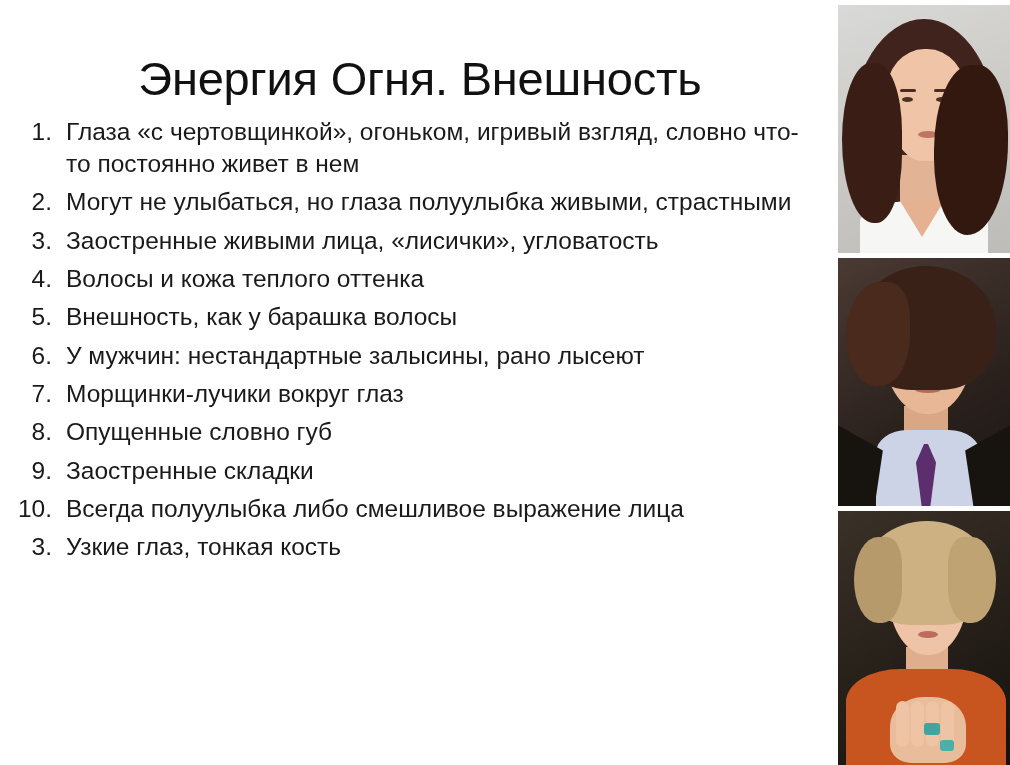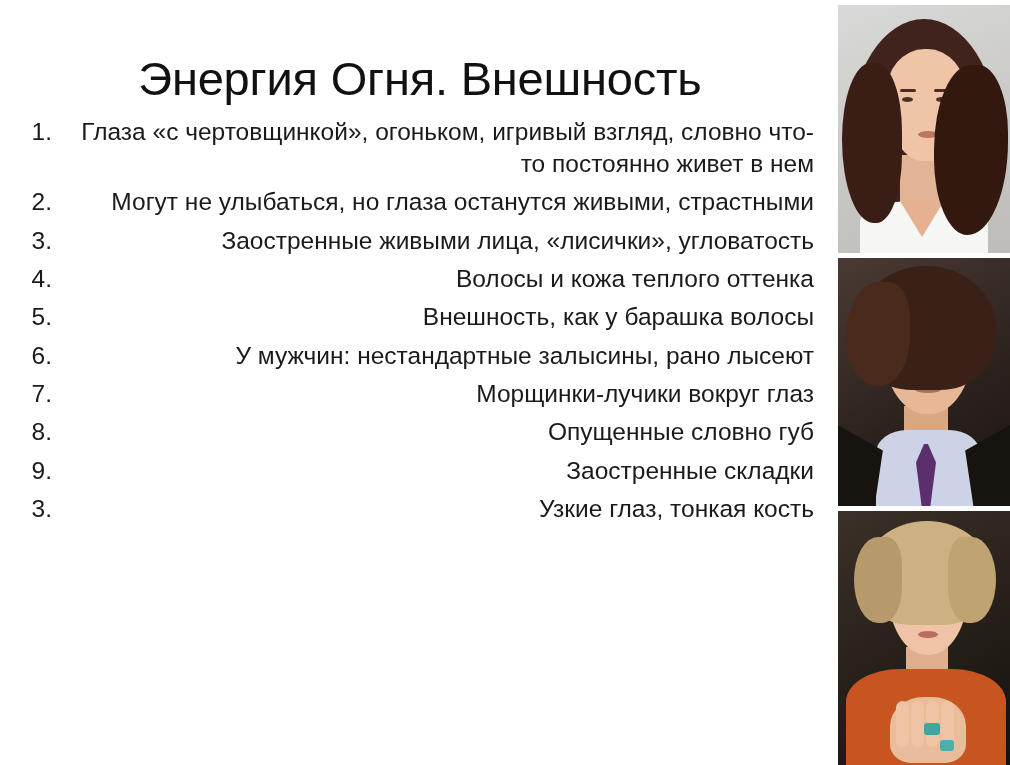--- a/index.html
+++ b/index.html
@@ -59,21 +59,20 @@
     flex: 0 0 58px;
     text-align: right;
     padding-right: 14px;
     box-sizing: border-box;
     font-size: 24.5px;
     color: #1a1a1a;
   }
   .item-text {
     flex: 1 1 auto;
     padding-right: 6px;
-    text-align: right;
   }
 
   
   .photo-col {
     position: absolute;
     right: 0;
     top: 0;
     width: 176px;
     height: 765px;
   }
@@ -150,21 +149,21 @@
 
   <ol class="content-list">
 
     <li class="list-item">
       <span class="item-number">1.</span>
       <span class="item-text">Глаза «с чертовщинкой», огоньком, игривый взгляд, словно что-то постоянно живет в нем</span>
     </li>
 
     <li class="list-item">
       <span class="item-number">2.</span>
-      <span class="item-text">Могут не улыбаться, но глаза останутся живыми, страстными</span>
+      <span class="item-text">Могут не улыбаться, но глаза полуулыбка живыми, страстными</span>
     </li>
 
     <li class="list-item">
       <span class="item-number">3.</span>
       <span class="item-text">Заостренные живыми лица, «лисички», угловатость</span>
     </li>
 
     <li class="list-item">
       <span class="item-number">4.</span>
       <span class="item-text">Волосы и кожа теплого оттенка</span>
@@ -188,20 +187,24 @@
     <li class="list-item">
       <span class="item-number">8.</span>
       <span class="item-text">Опущенные словно губ</span>
     </li>
 
     <li class="list-item">
       <span class="item-number">9.</span>
       <span class="item-text">Заостренные складки</span>
     </li>
 
+    <li class="list-item">
+      <span class="item-number">10.</span>
+      <span class="item-text">Всегда полуулыбка либо смешливое выражение лица</span>
+    </li>
 
     <li class="list-item">
       <span class="item-number">3.</span>
       <span class="item-text">Узкие глаз, тонкая кость</span>
     </li>
 
   </ol>
 
   <div class="photo-col">
 

